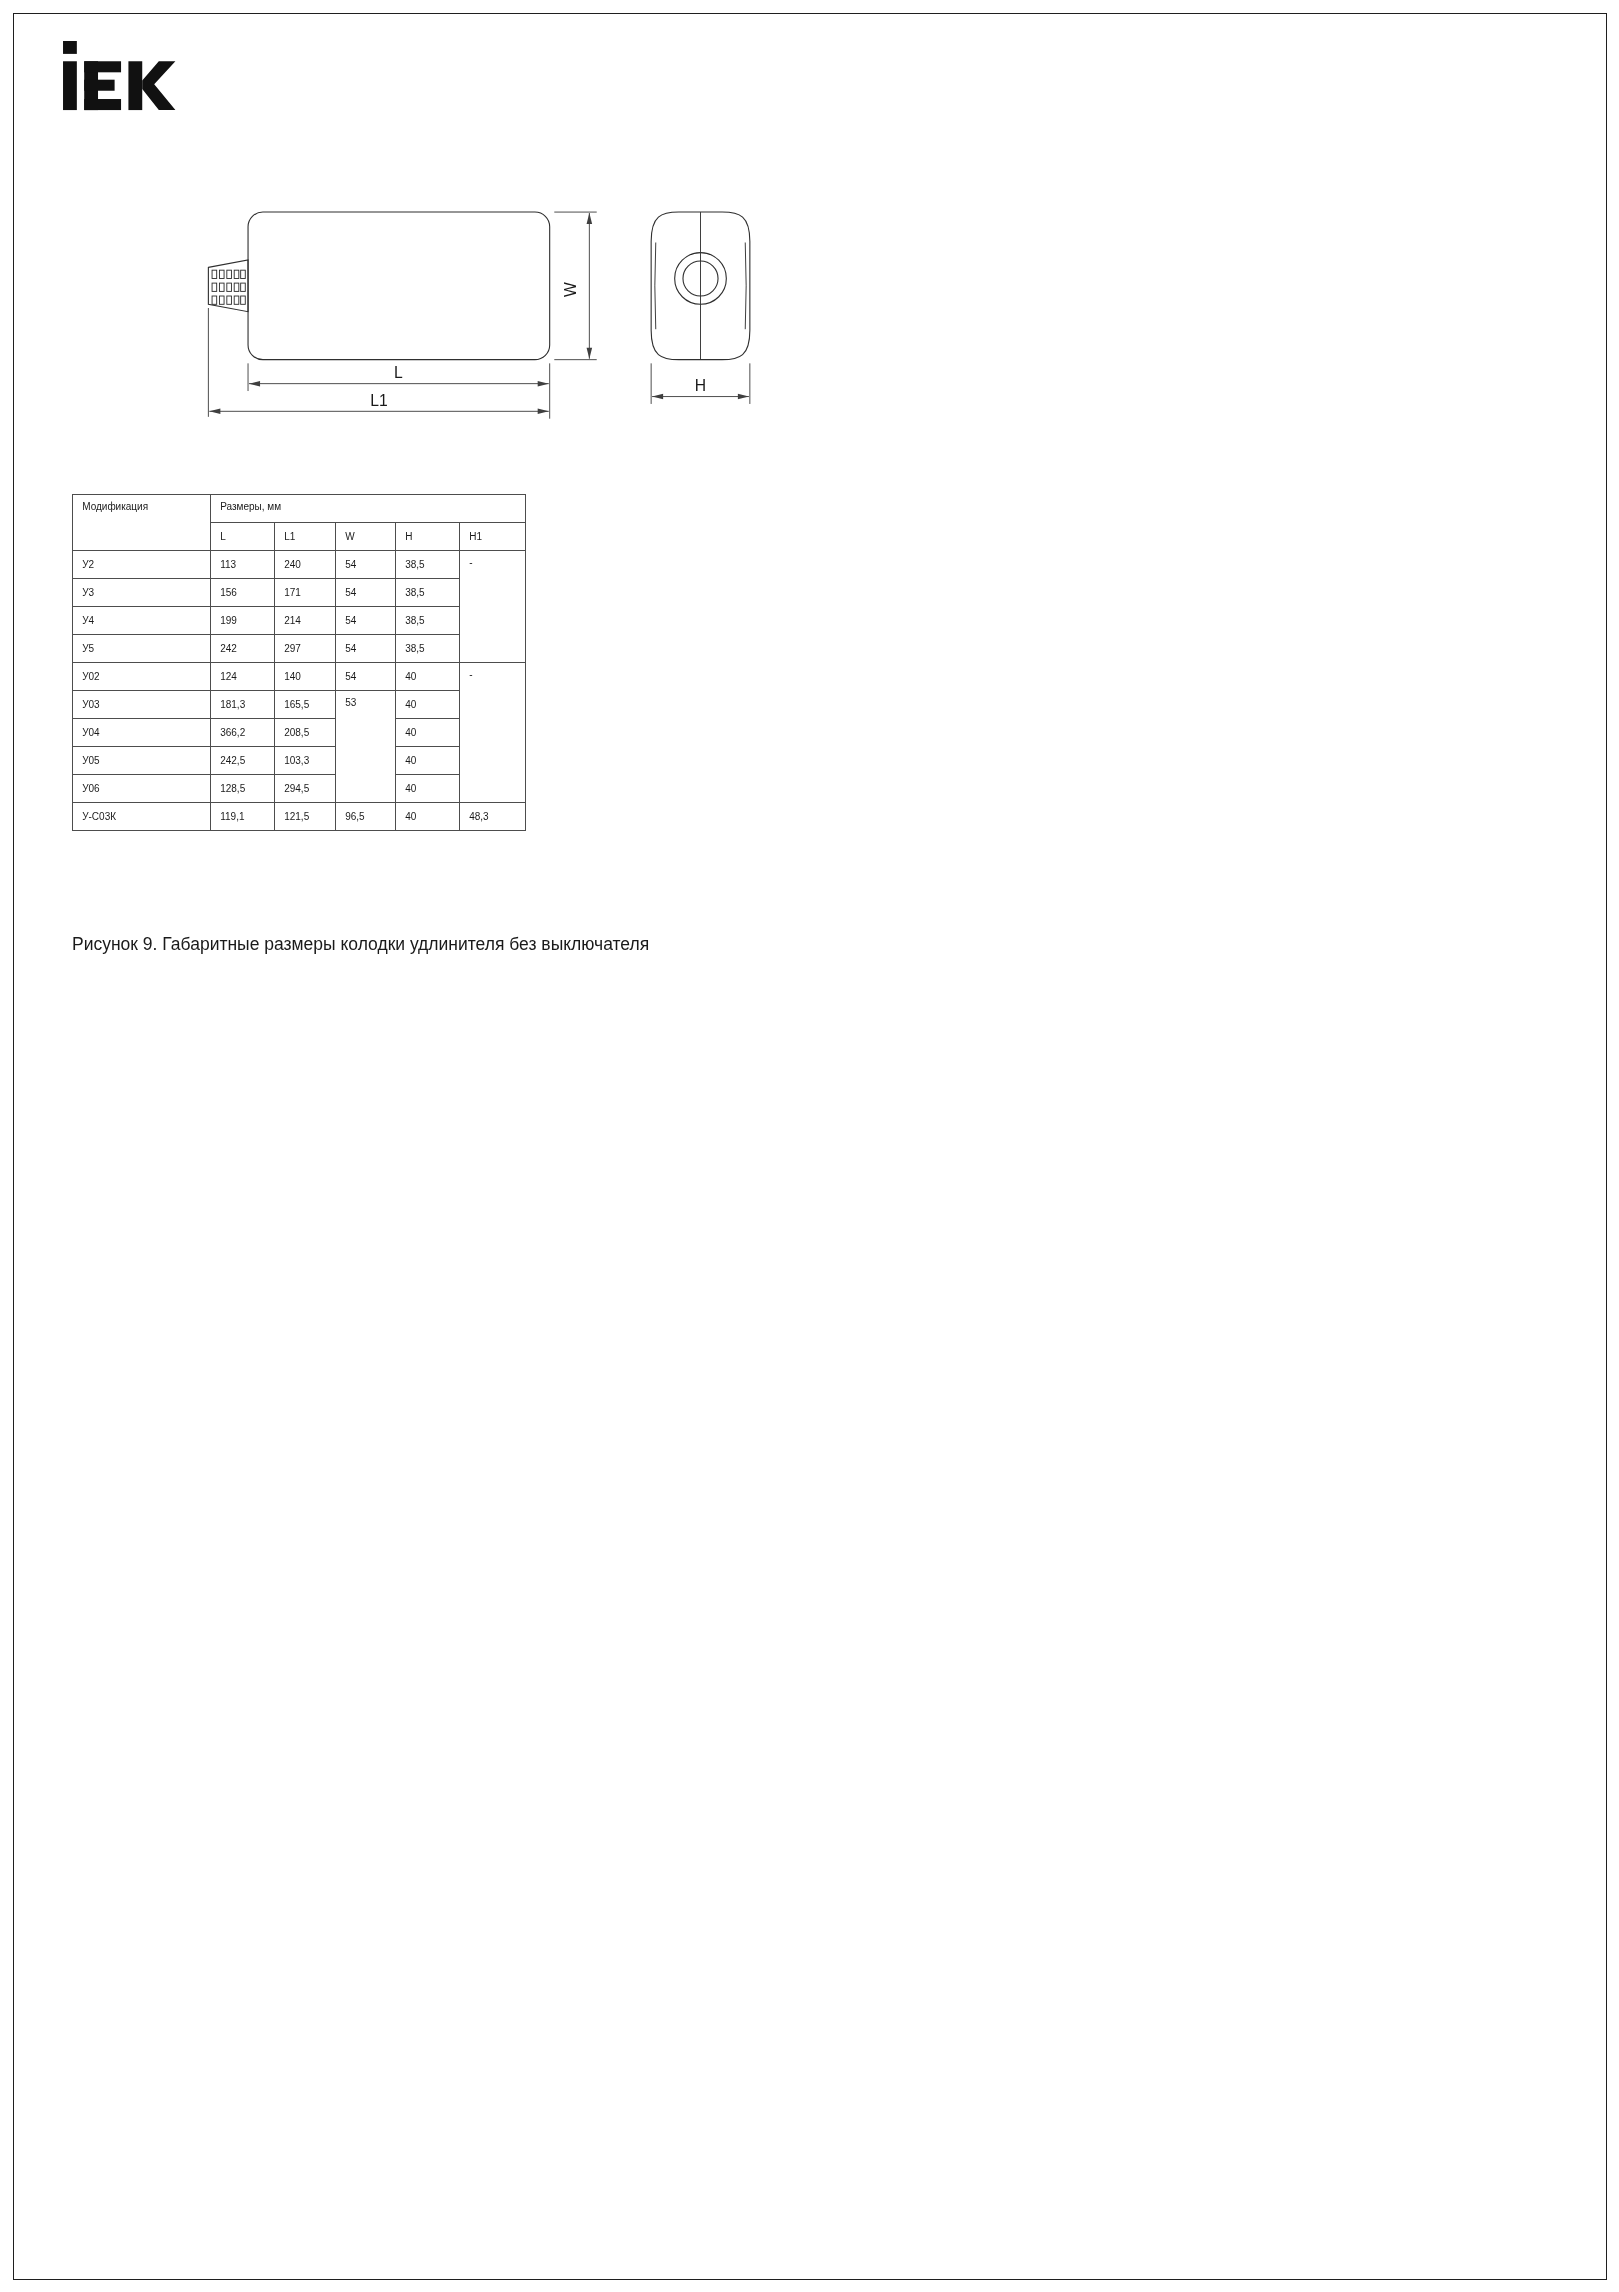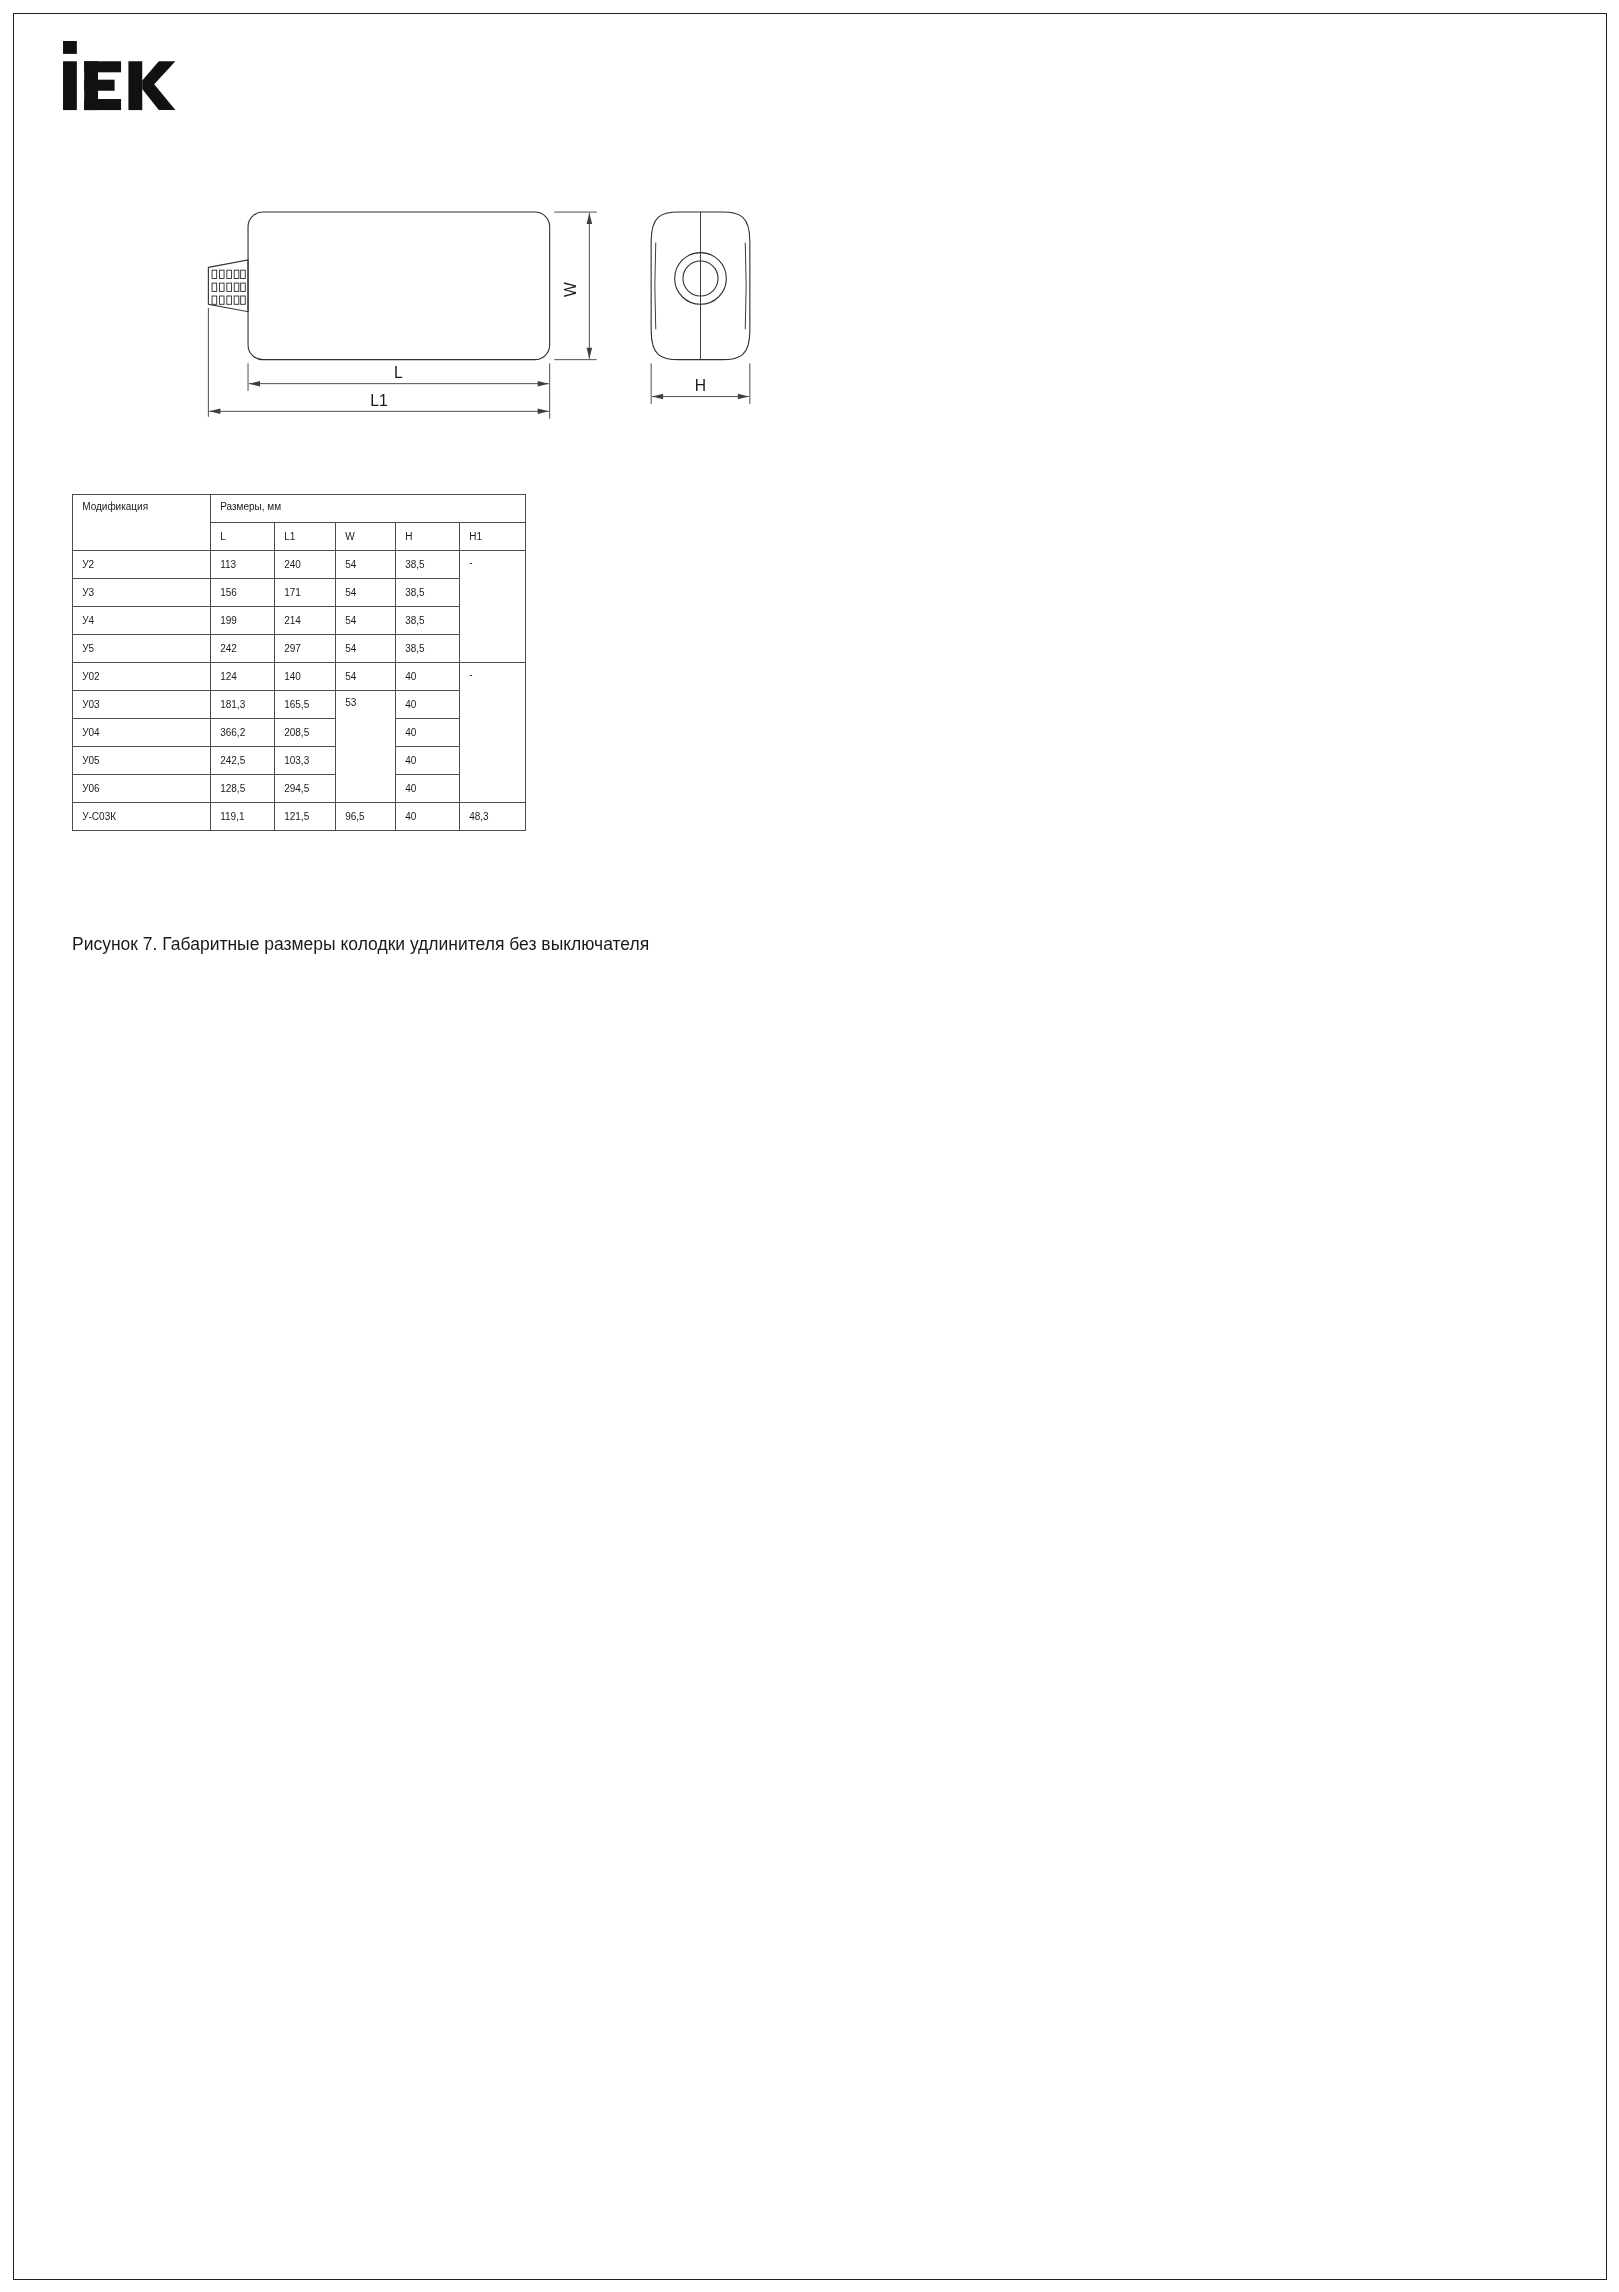--- a/index.html
+++ b/index.html
@@ -219,16 +219,16 @@
         <td>У-С03К</td>
         <td>119,1</td>
         <td>121,5</td>
         <td>96,5</td>
         <td>40</td>
         <td>48,3</td>
       </tr>
     </tbody>
   </table>
 
-  <div class="caption">Рисунок 7. Габаритные размеры колодки удлинителя без выключателя</div>
+  <div class="caption">Рисунок 9. Габаритные размеры колодки удлинителя без выключателя</div>
 
 </div>
 
 
 </body></html>

